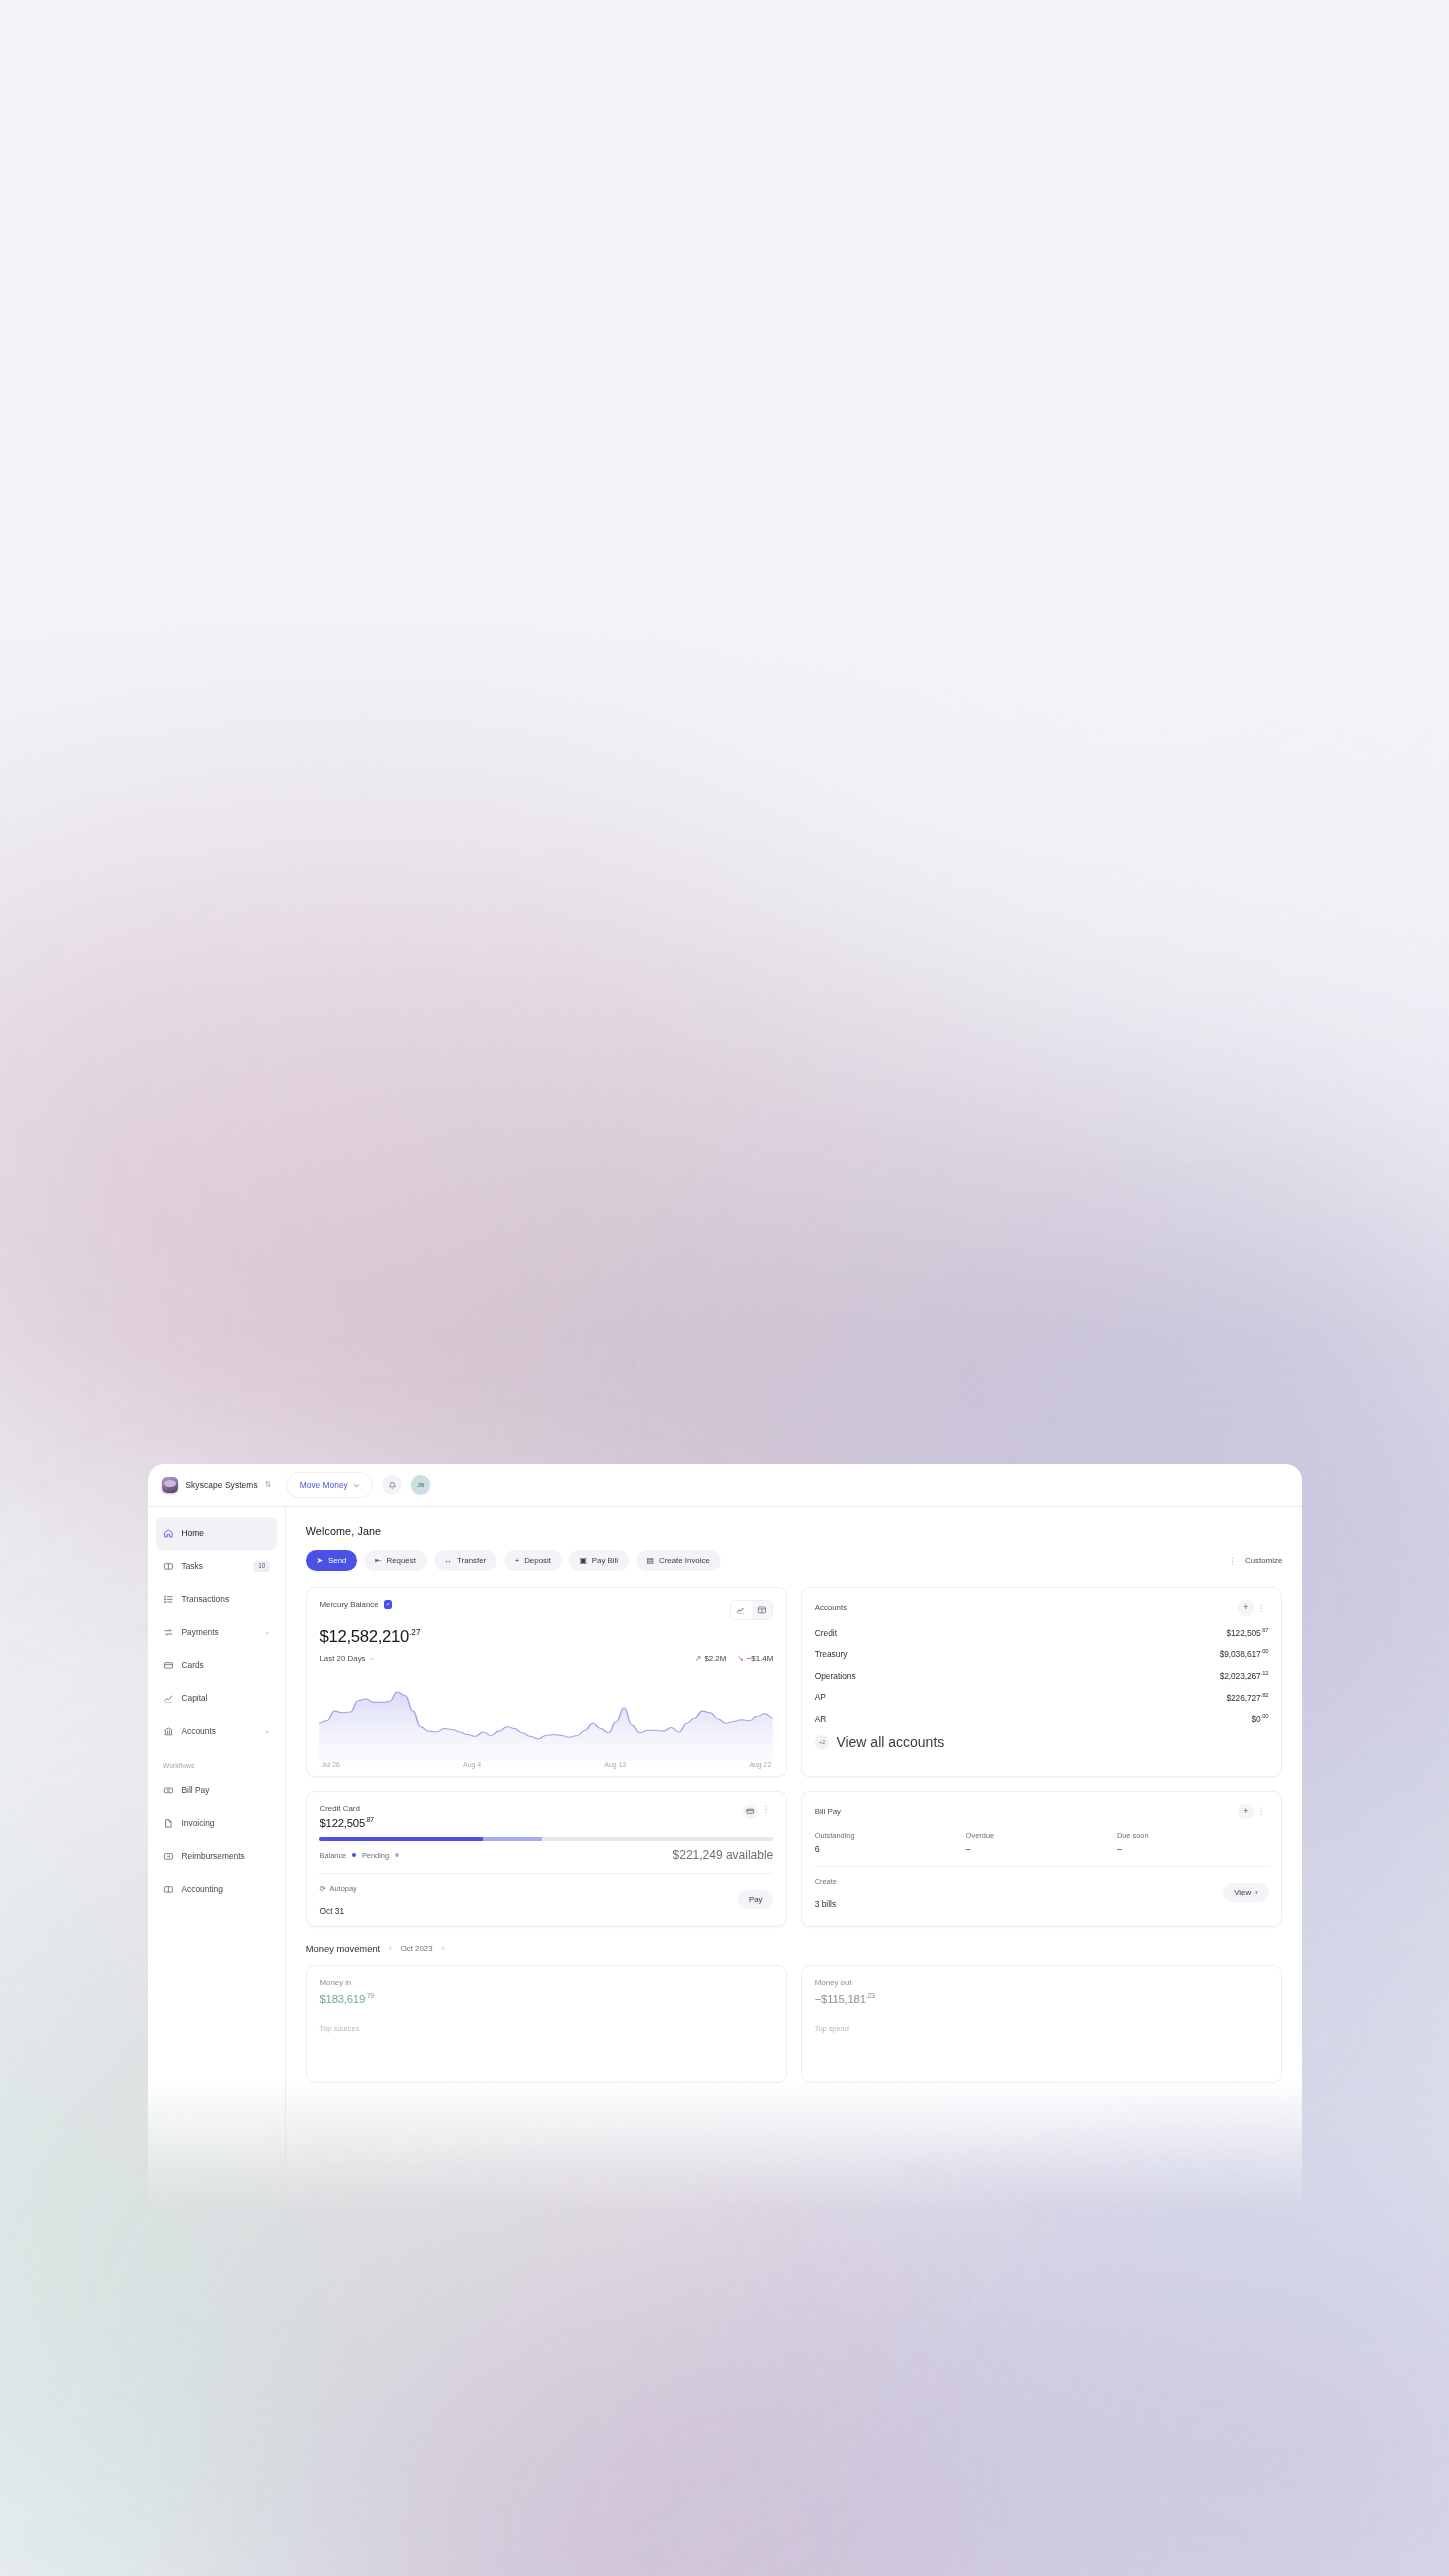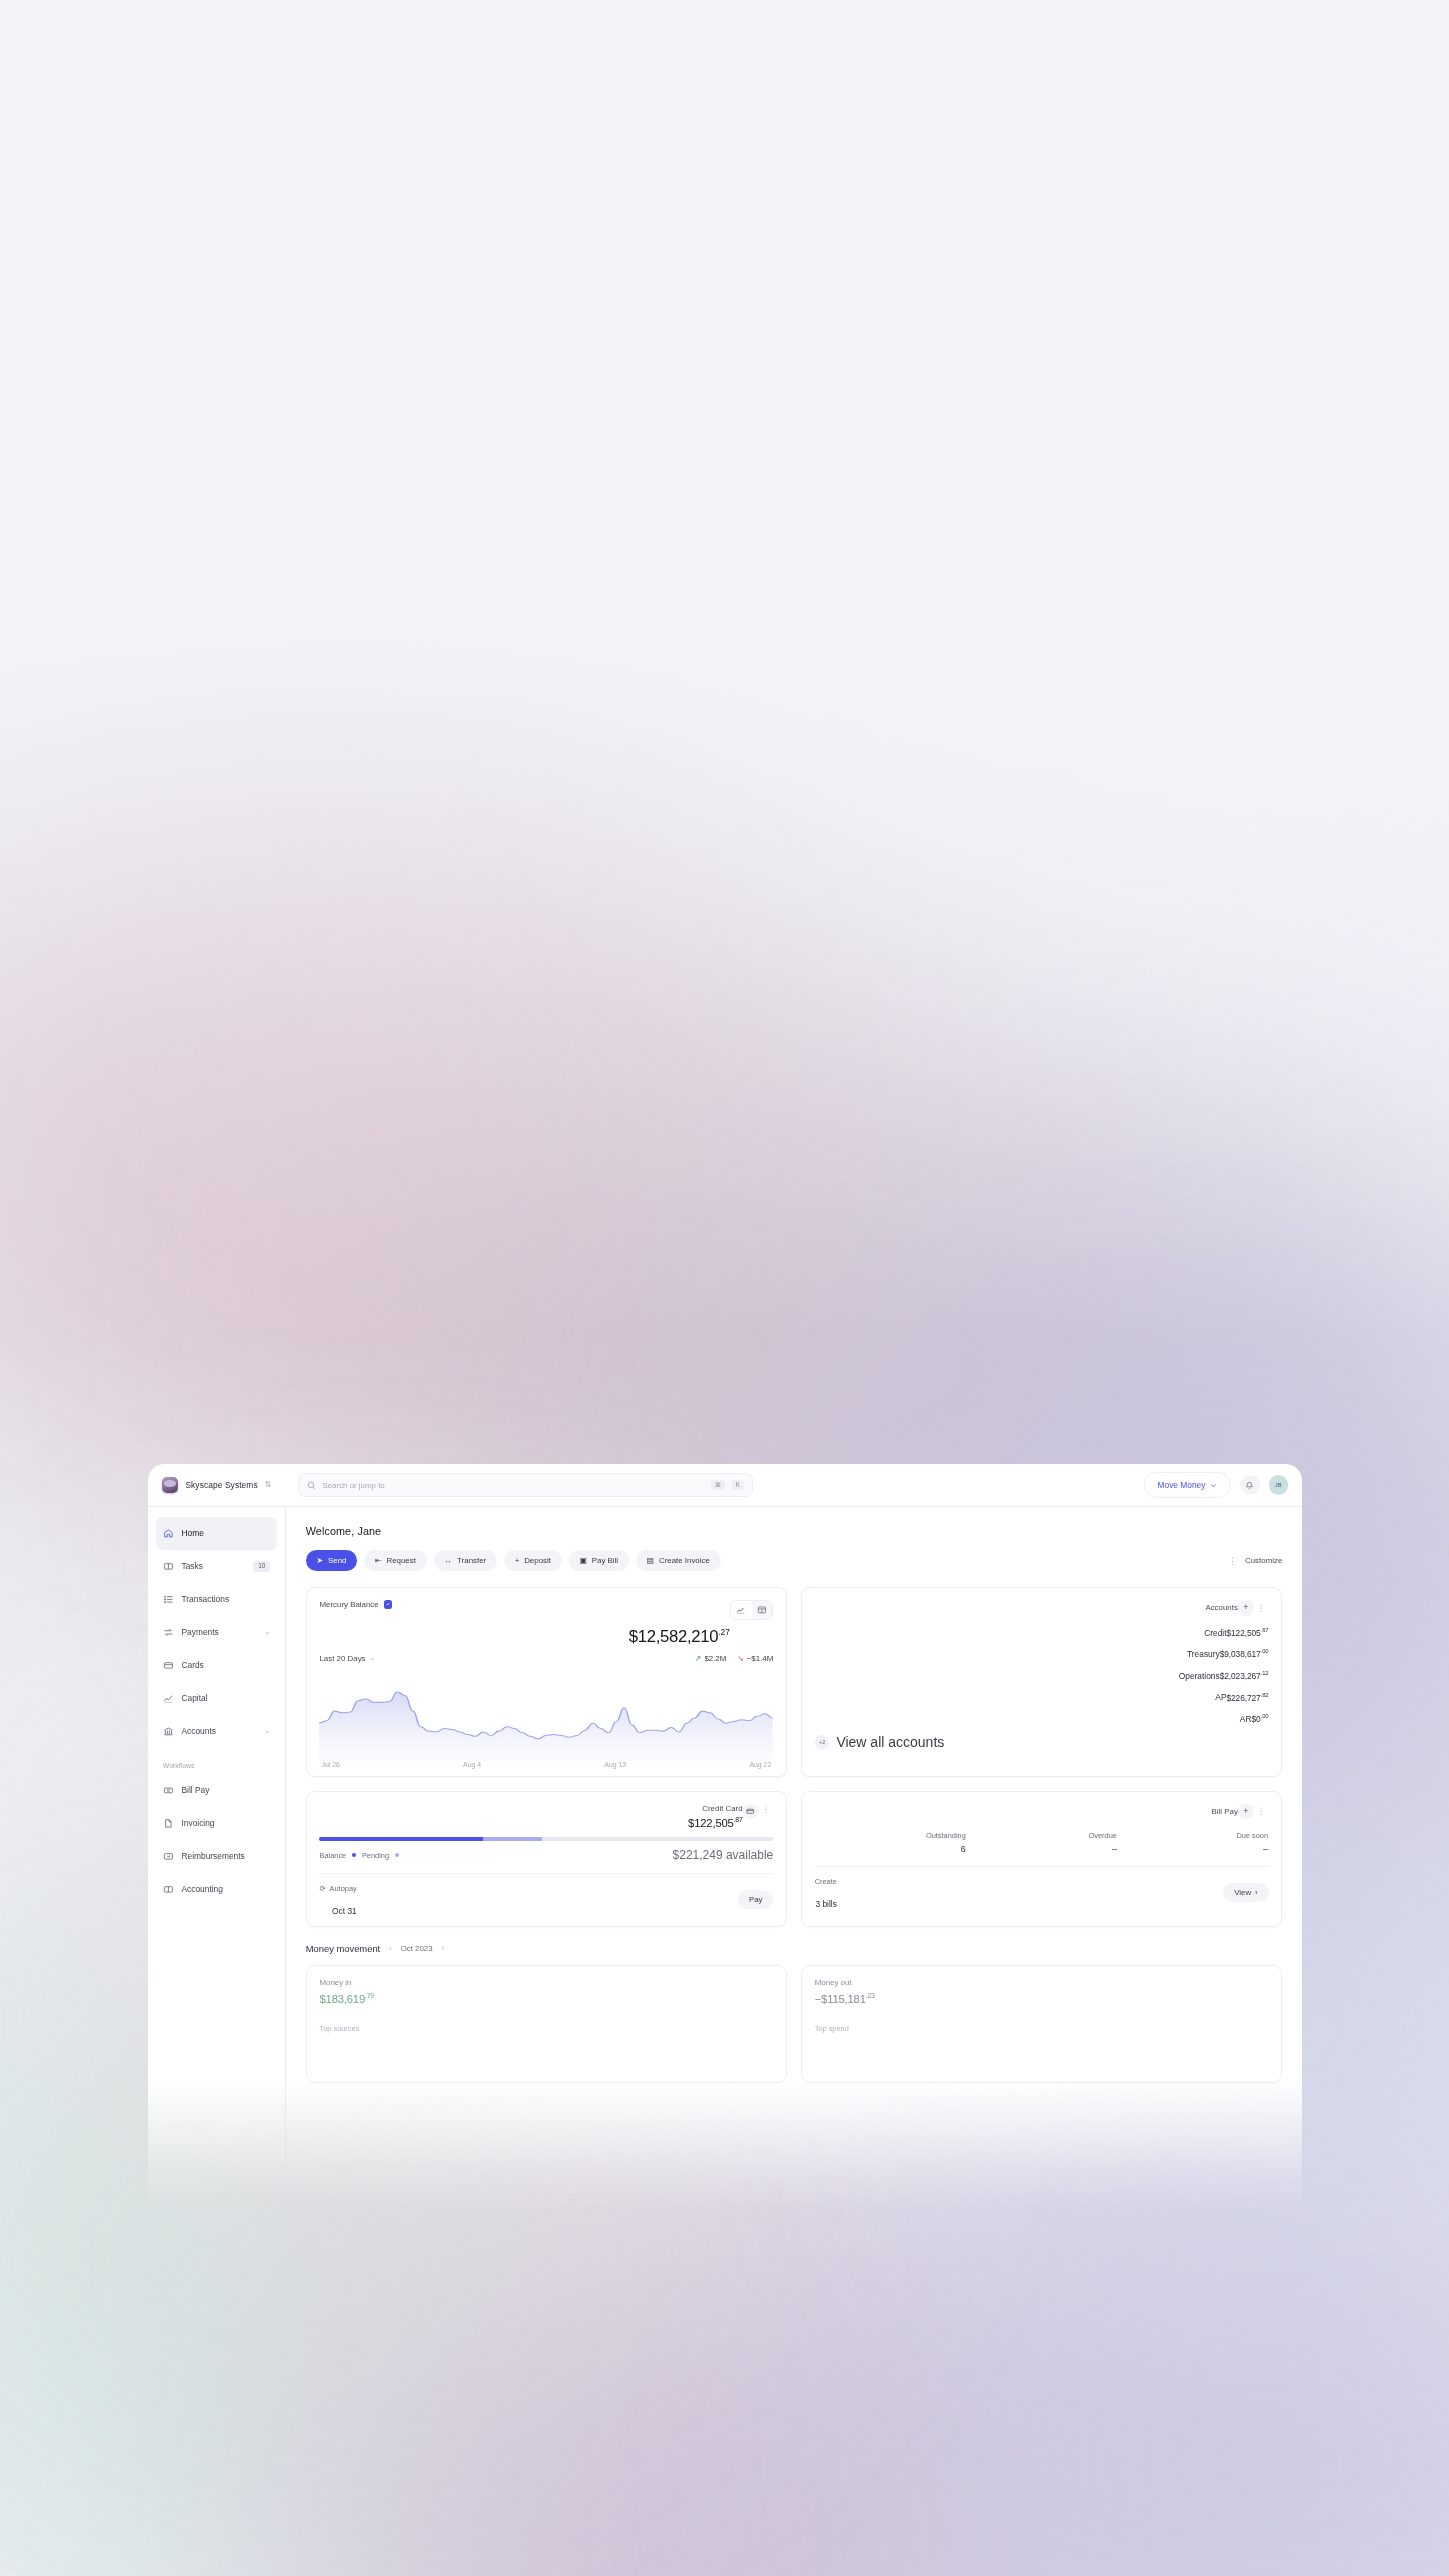--- a/index.html
+++ b/index.html
@@ -96,21 +96,21 @@
   .actions { display:flex; align-items:center; gap:6.9px; margin-bottom:15.8px; }
   .abtn { height:20.7px; border-radius:10.8px; background:#f4f3f7; display:flex; align-items:center;
     gap:4.9px; padding:0 10.8px; font-size:7.9px; color:#3b3a45; white-space:nowrap; }
   .abtn.primary { background:#4b50e6; color:#fff; }
   .abtn .ai { font-size:7.9px; line-height:1; }
   .spacer { flex:1; }
   .customize { display:flex; align-items:center; gap:4.9px; font-size:7.9px; color:#4b4a55; }
 
   .grid { display:grid; grid-template-columns:1fr 1fr; gap:13.8px; }
   .card { background:#fff; border:1px solid #eeedf2; border-radius:8.9px;
-          box-shadow:0 1px 2px rgba(30,25,60,.03);text-align:right; }
+          box-shadow:0 1px 2px rgba(30,25,60,.03); }
 
   
   .bal { padding:11.8px 12.8px 0 12.8px; height:190px; display:flex; flex-direction:column; }
   .bal-head { display:flex; align-items:flex-start; }
   .bal-left { flex:1; }
   .bal-title { font-size:7.9px; color:#4b4a55; display:flex; align-items:center; gap:4.9px; }
   .shield { width:8.9px; height:8.9px; border-radius:2.5px; background:#4b50e6;
     display:flex; align-items:center; justify-content:center; }
   .shield svg { width:5.9px; height:5.9px; }
   .bal-amt { font-size:16.7px; color:#17171d; margin-top:18px; letter-spacing:-0.3px; }
@@ -205,31 +205,20 @@
 </div>
 
 <div class="window">
 
   <div class="topbar">
     <div class="brand">
       <div class="logo"></div>
       <span class="brand-name">Skyscape Systems</span>
       <span class="updown">⇅</span>
     </div>
-    <div class="searchwrap">
-      <div class="search">
-        <svg width="8.9" height="8.9" viewBox="0 0 16 16" fill="none" stroke="#a9a7b4" stroke-width="1.6">
-            <circle cx="7" cy="7" r="5"></circle>
-            <path d="M11 11l4 4"></path>
-          </svg>
-        <span class="ph">Search or jump to</span>
-        <span class="kbd">⌘</span>
-        <span class="kbd">K</span>
-      </div>
-    </div>
     <div class="topright">
       <div class="movemoney">
         <span>Move Money</span>
         <svg width="6.9" height="6.9" viewBox="0 0 16 16" fill="none" stroke="#4e52e0" stroke-width="2">
             <path d="M3 6l5 5 5-5"></path>
           </svg>
       </div>
       <div class="iconbtn">
         <svg width="8.9" height="8.9" viewBox="0 0 16 16" fill="none" stroke="#6e6c79" stroke-width="1.4">
             <path d="M4 6.5a4 4 0 018 0c0 3 1 4 1 4H3s1-1 1-4z"></path>

